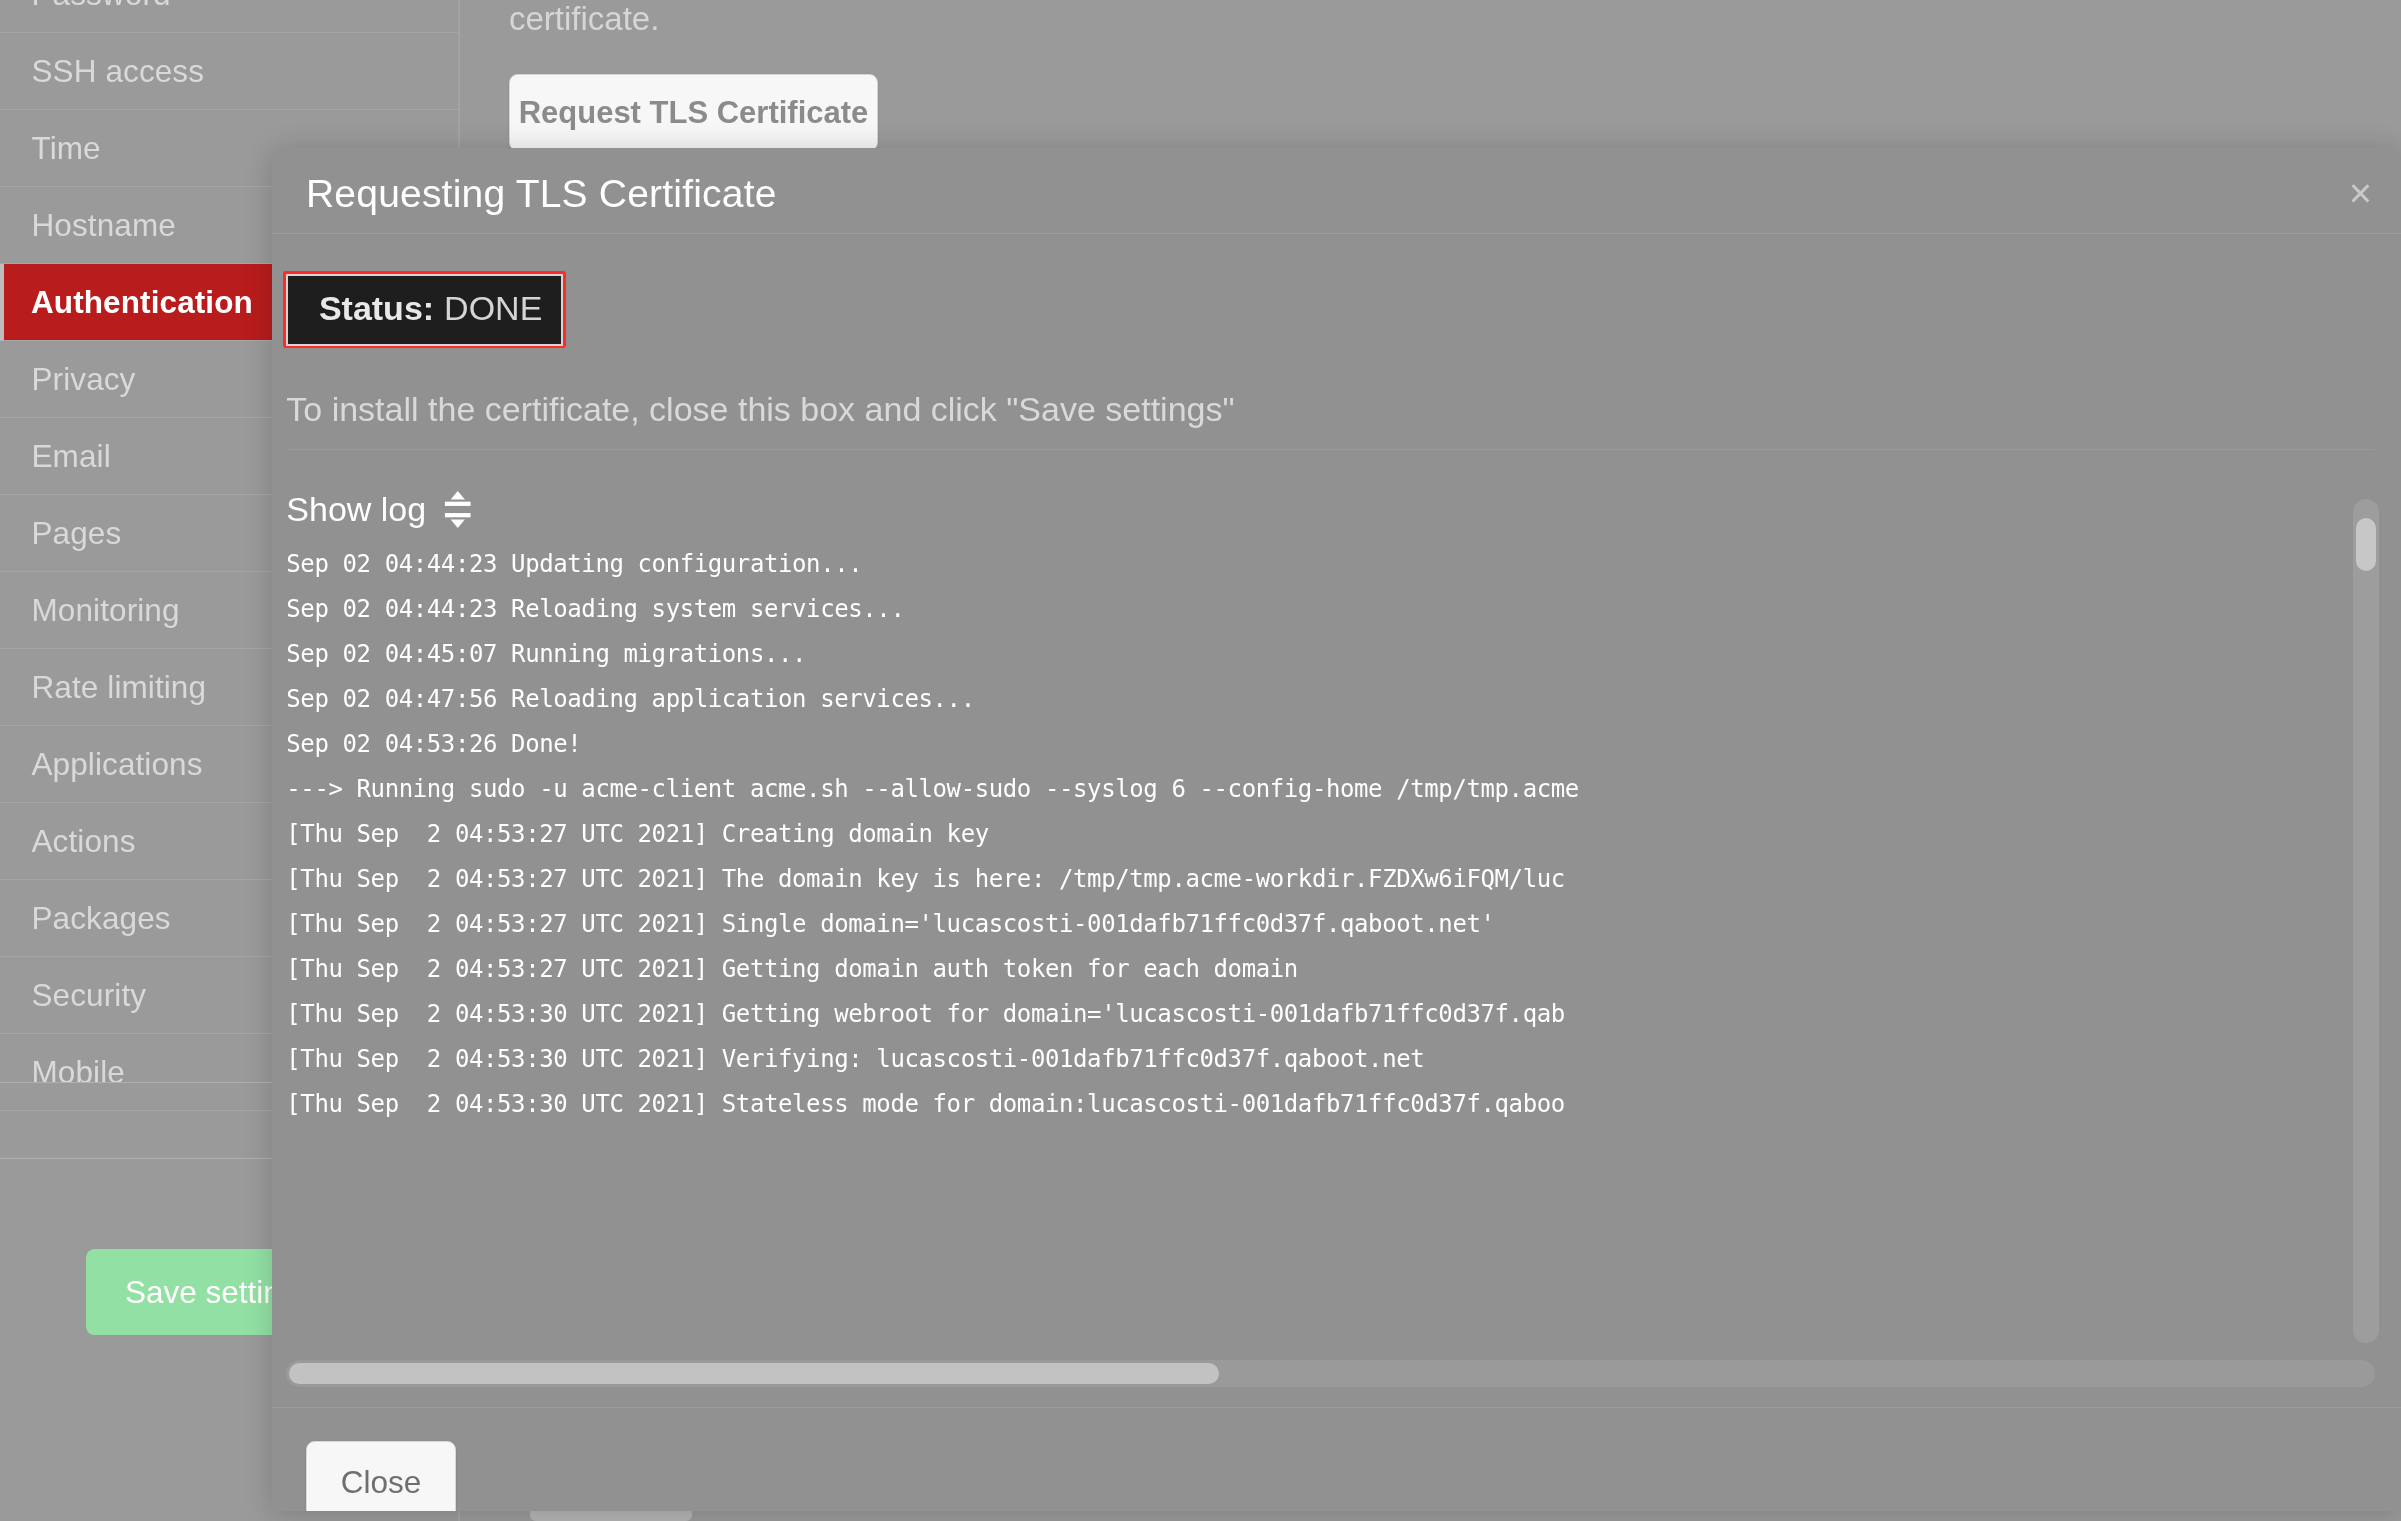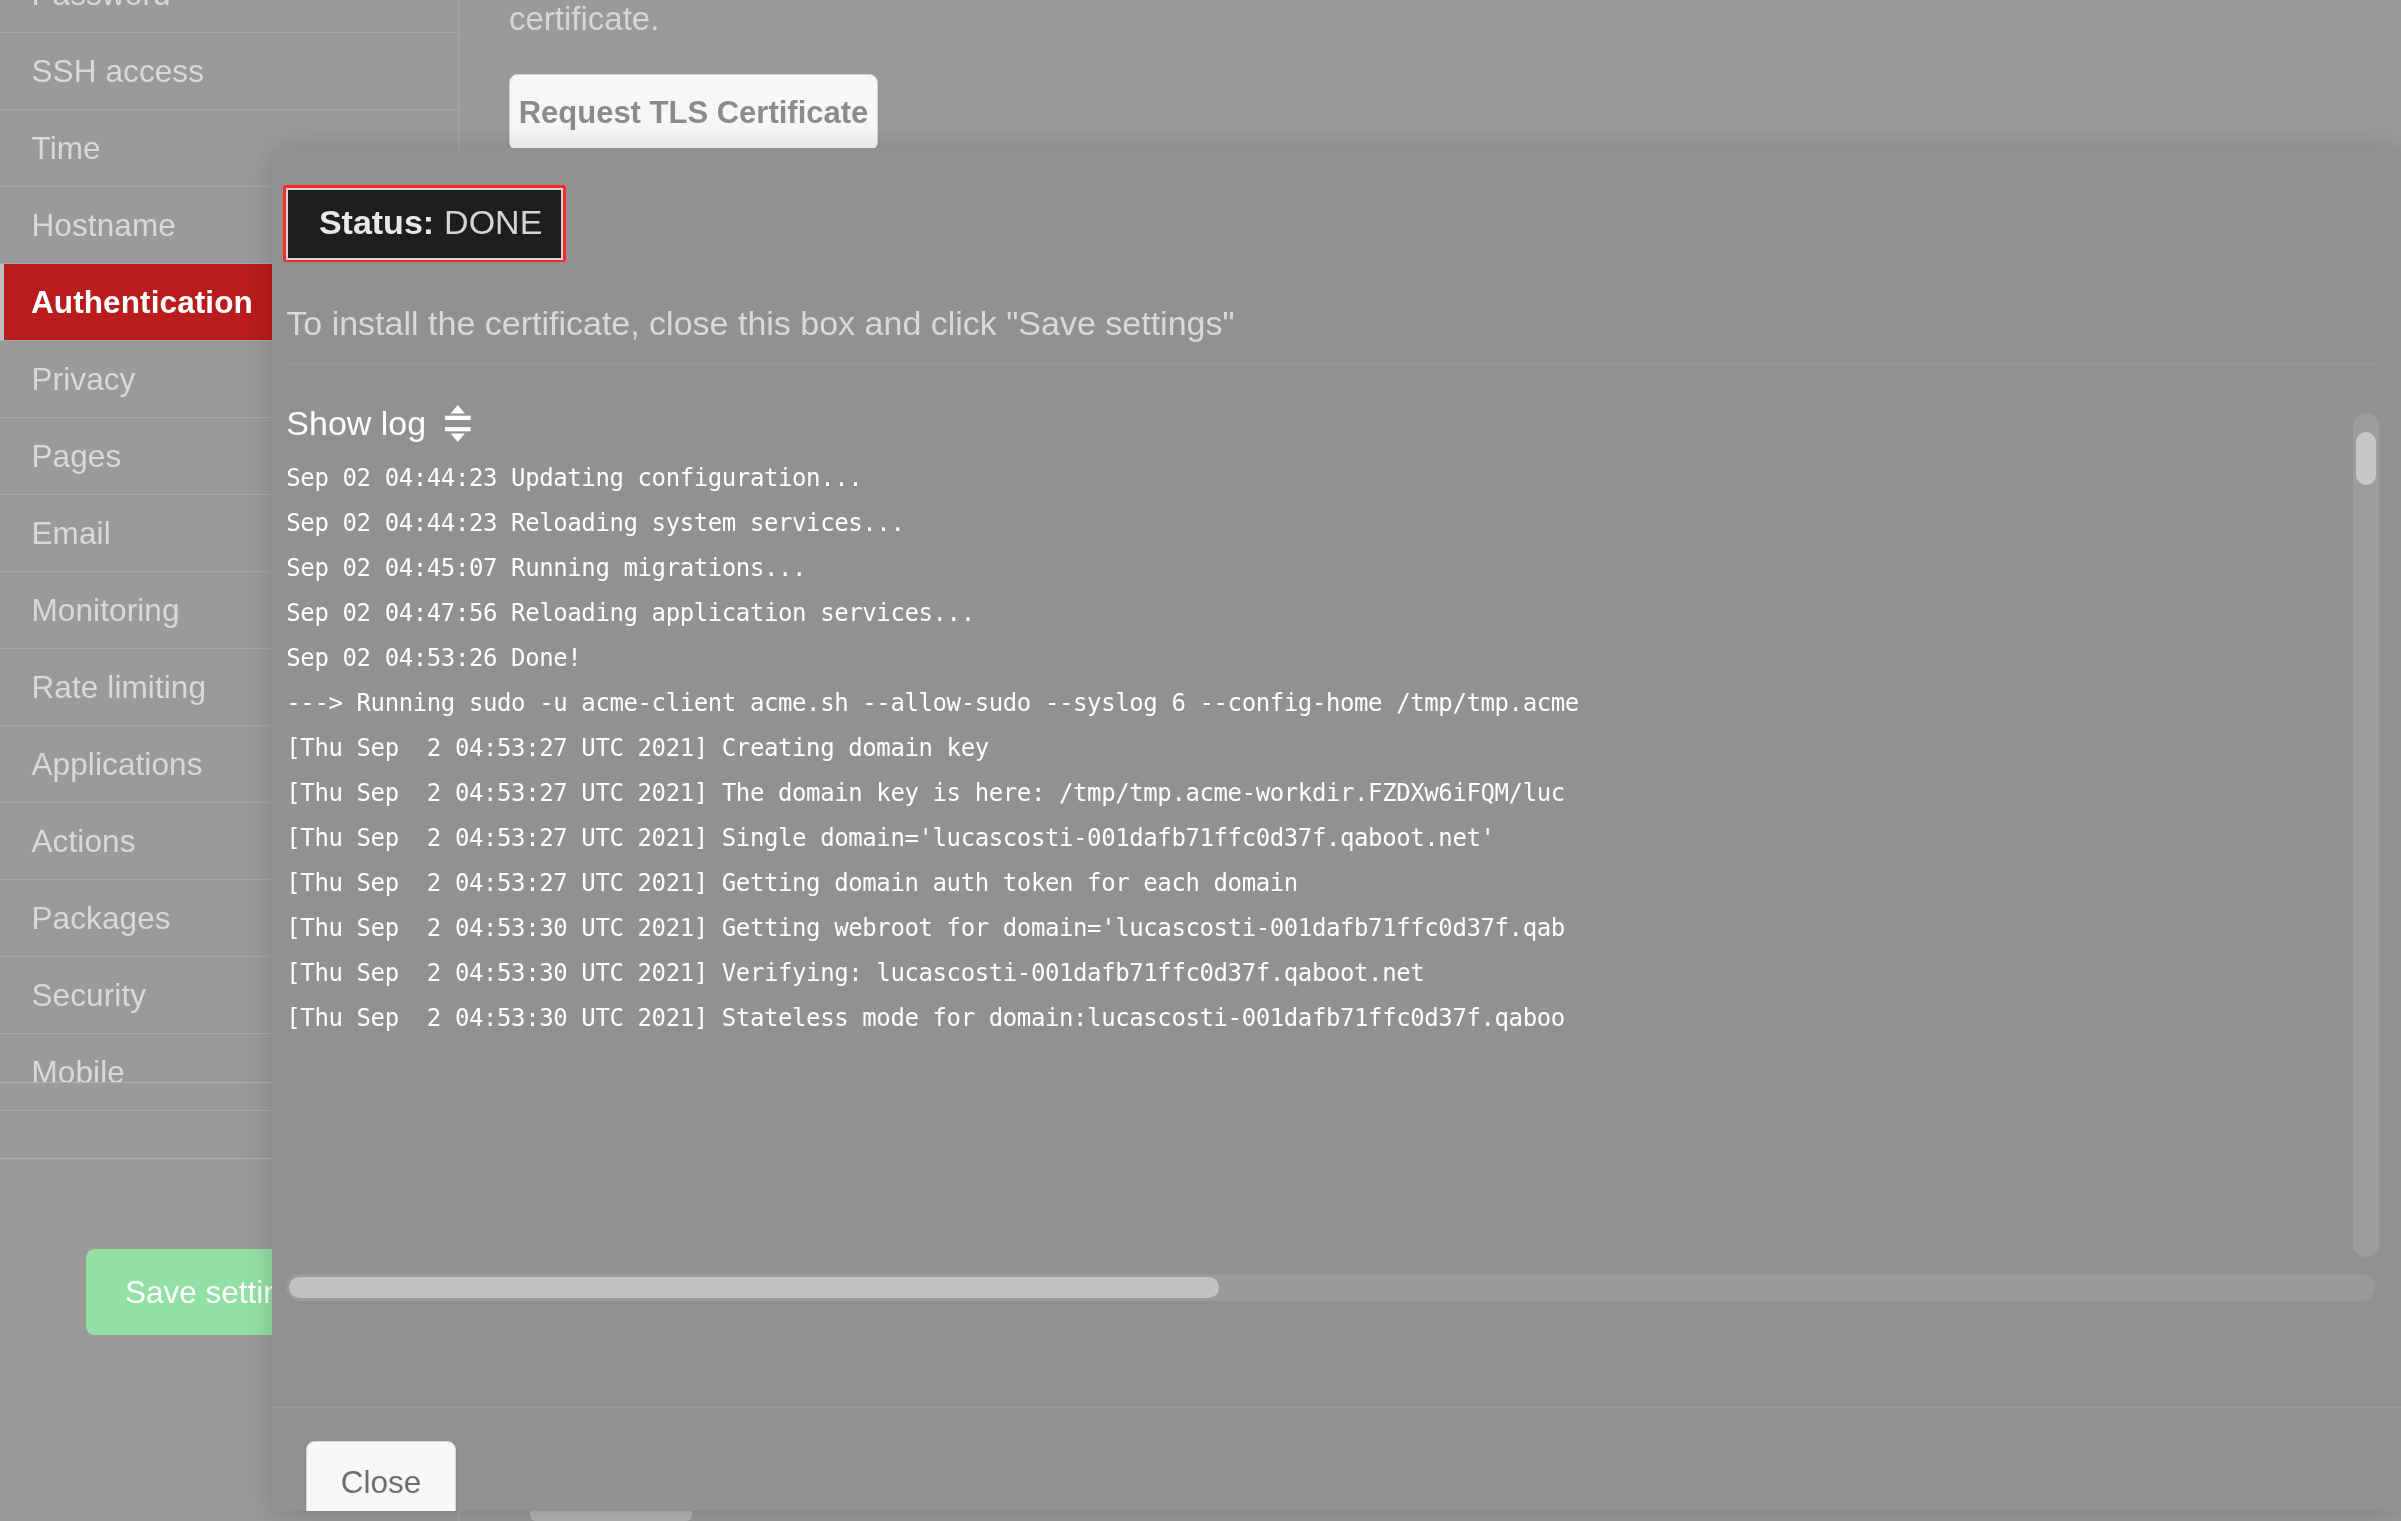--- a/index.html
+++ b/index.html
@@ -252,24 +252,24 @@
       <div class="side-item">
         <span>Hostname</span>
       </div>
       <div class="side-item active">
         <span>Authentication</span>
       </div>
       <div class="side-item">
         <span>Privacy</span>
       </div>
       <div class="side-item">
+        <span>Email</span>
+      </div>
+      <div class="side-item">
         <span>Pages</span>
-      </div>
-      <div class="side-item">
-        <span>Email</span>
       </div>
       <div class="side-item">
         <span>Monitoring</span>
       </div>
       <div class="side-item">
         <span>Rate limiting</span>
       </div>
       <div class="side-item">
         <span>Applications</span>
       </div>
@@ -296,20 +296,24 @@
   <div id="save-settings-btn">Save settings</div>
 
   <div id="browse-row">
     <div id="browse-btn">Browse...</div>
     <div id="no-file-text">No file selected.</div>
   </div>
 </div>
 
 <div id="modal">
 
+  <div id="modal-header">
+    <div id="modal-title">Requesting TLS Certificate</div>
+    <div id="modal-close-icon">×</div>
+  </div>
 
   <div id="modal-body">
 
     <div id="status-highlight">
       <div id="status-box">
         <span id="status-label">Status:</span>
         <span id="status-value">DONE</span>
       </div>
     </div>
 

